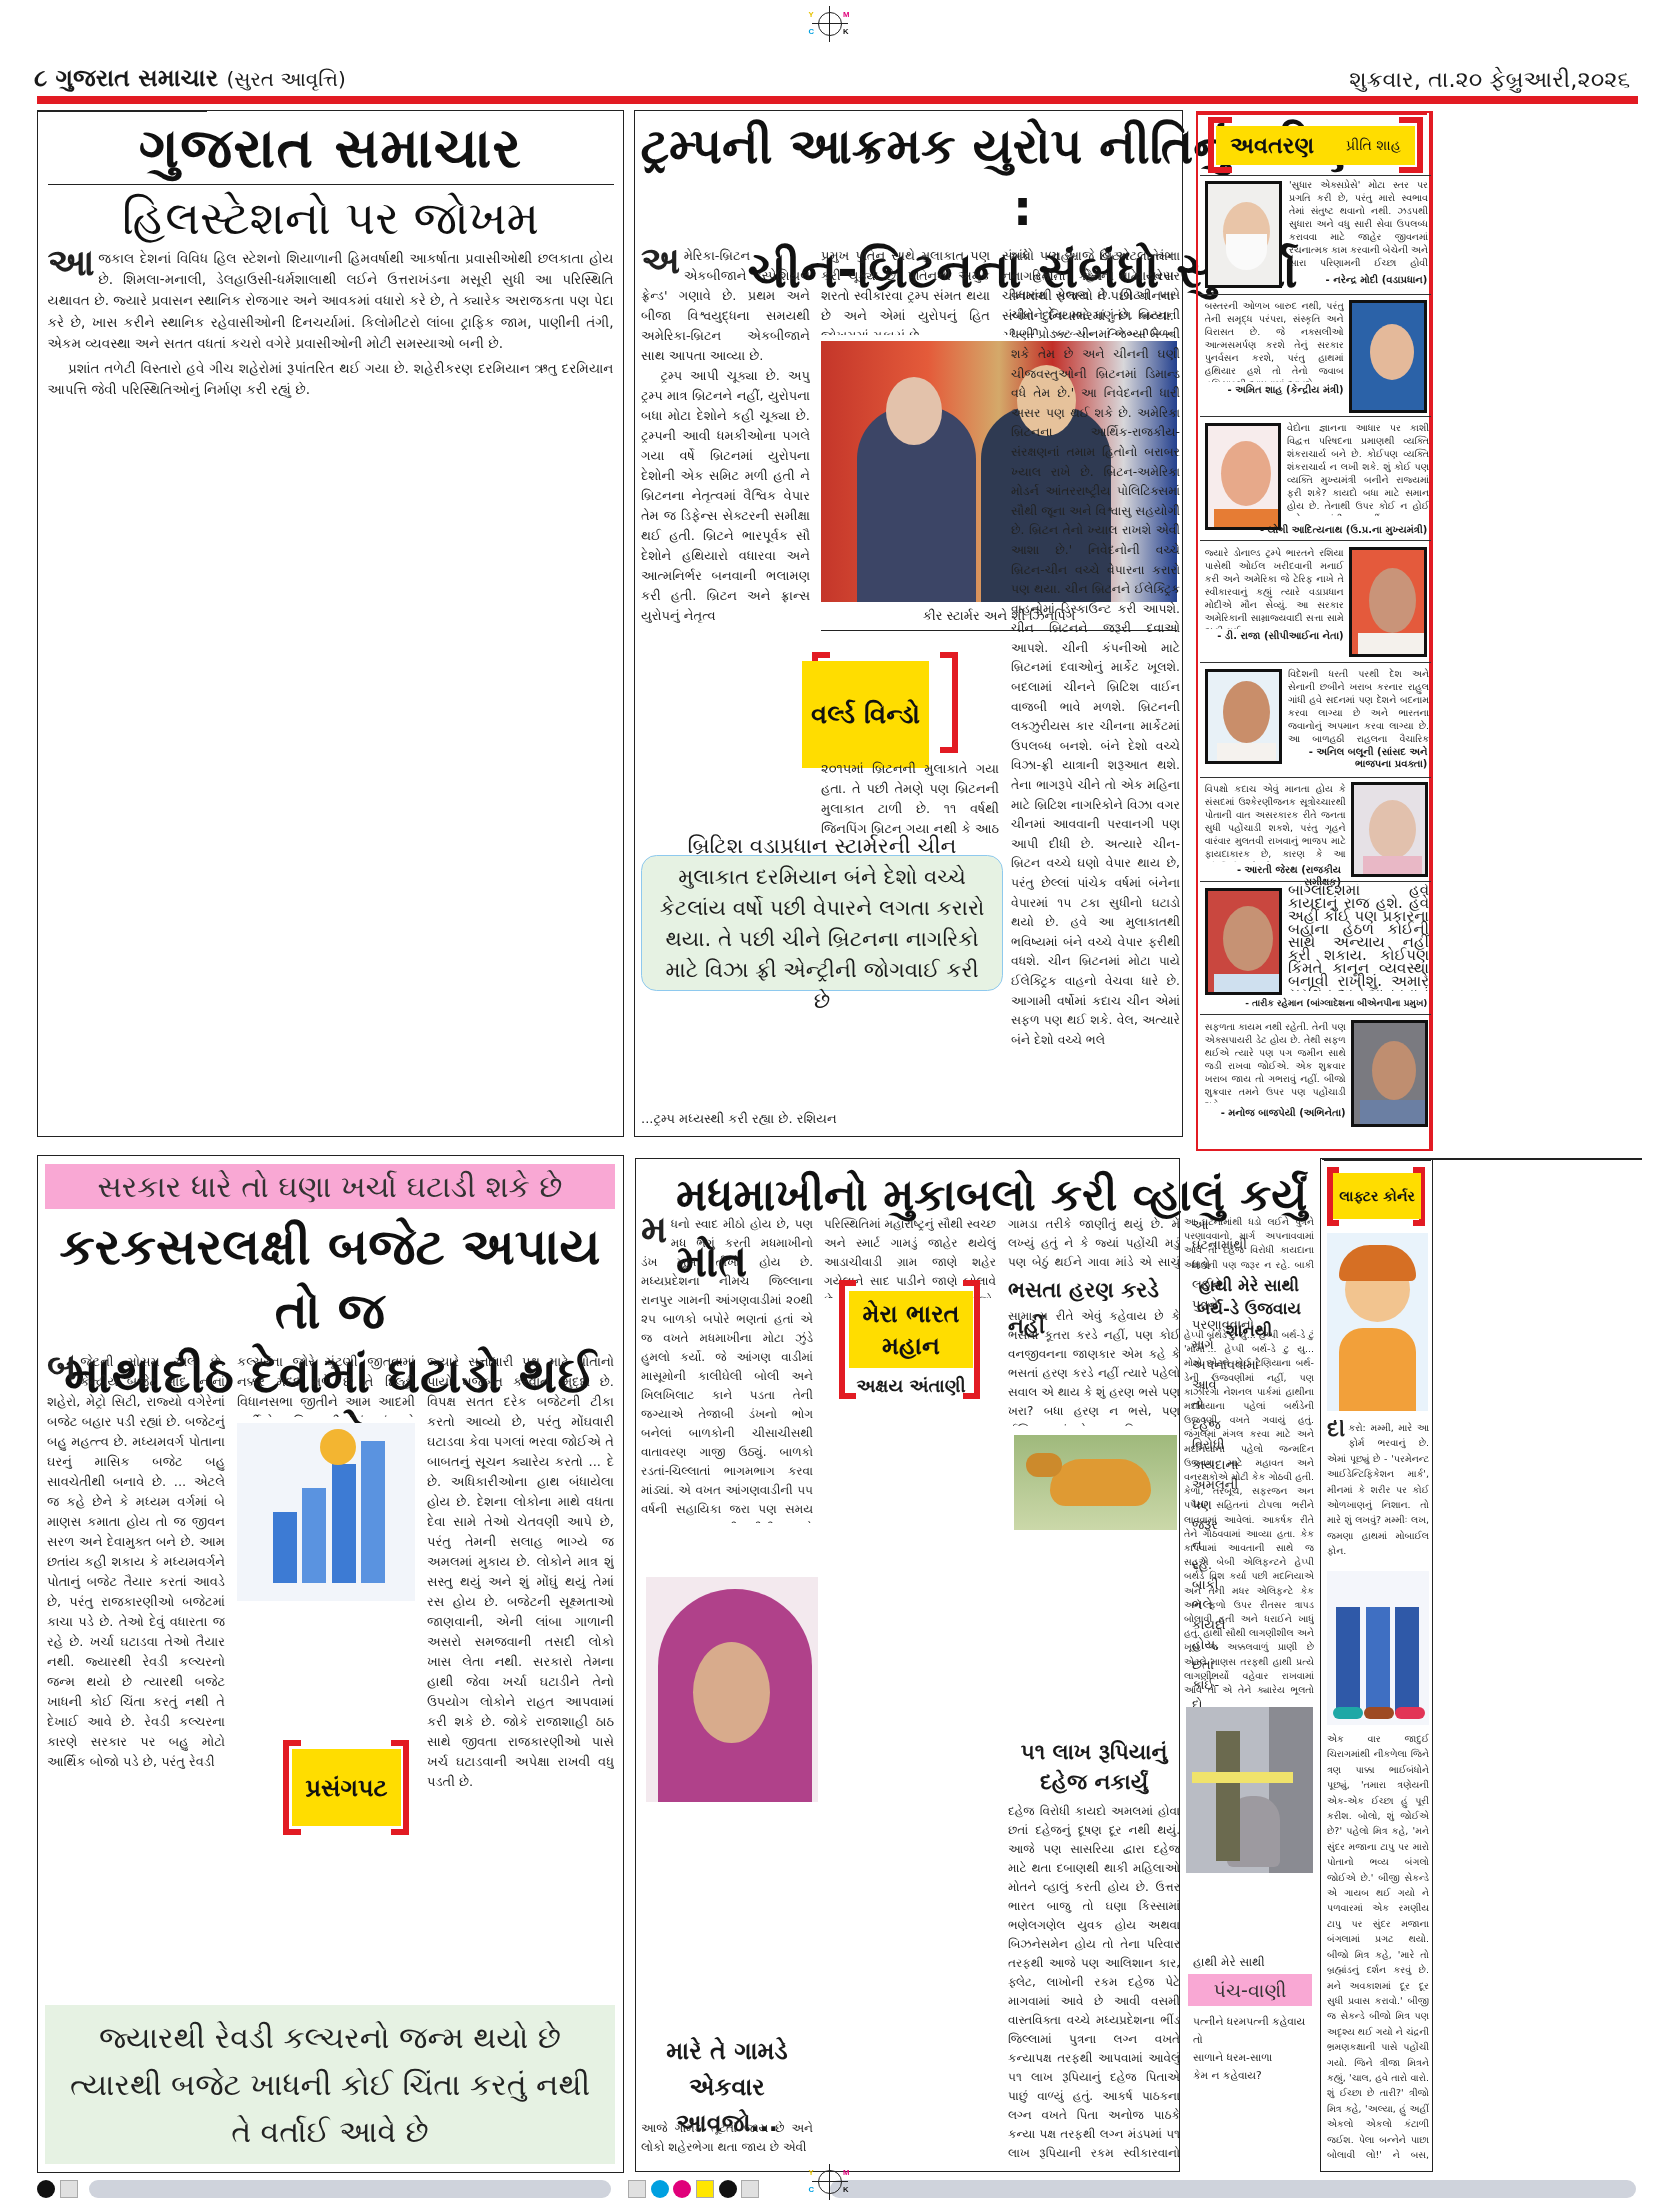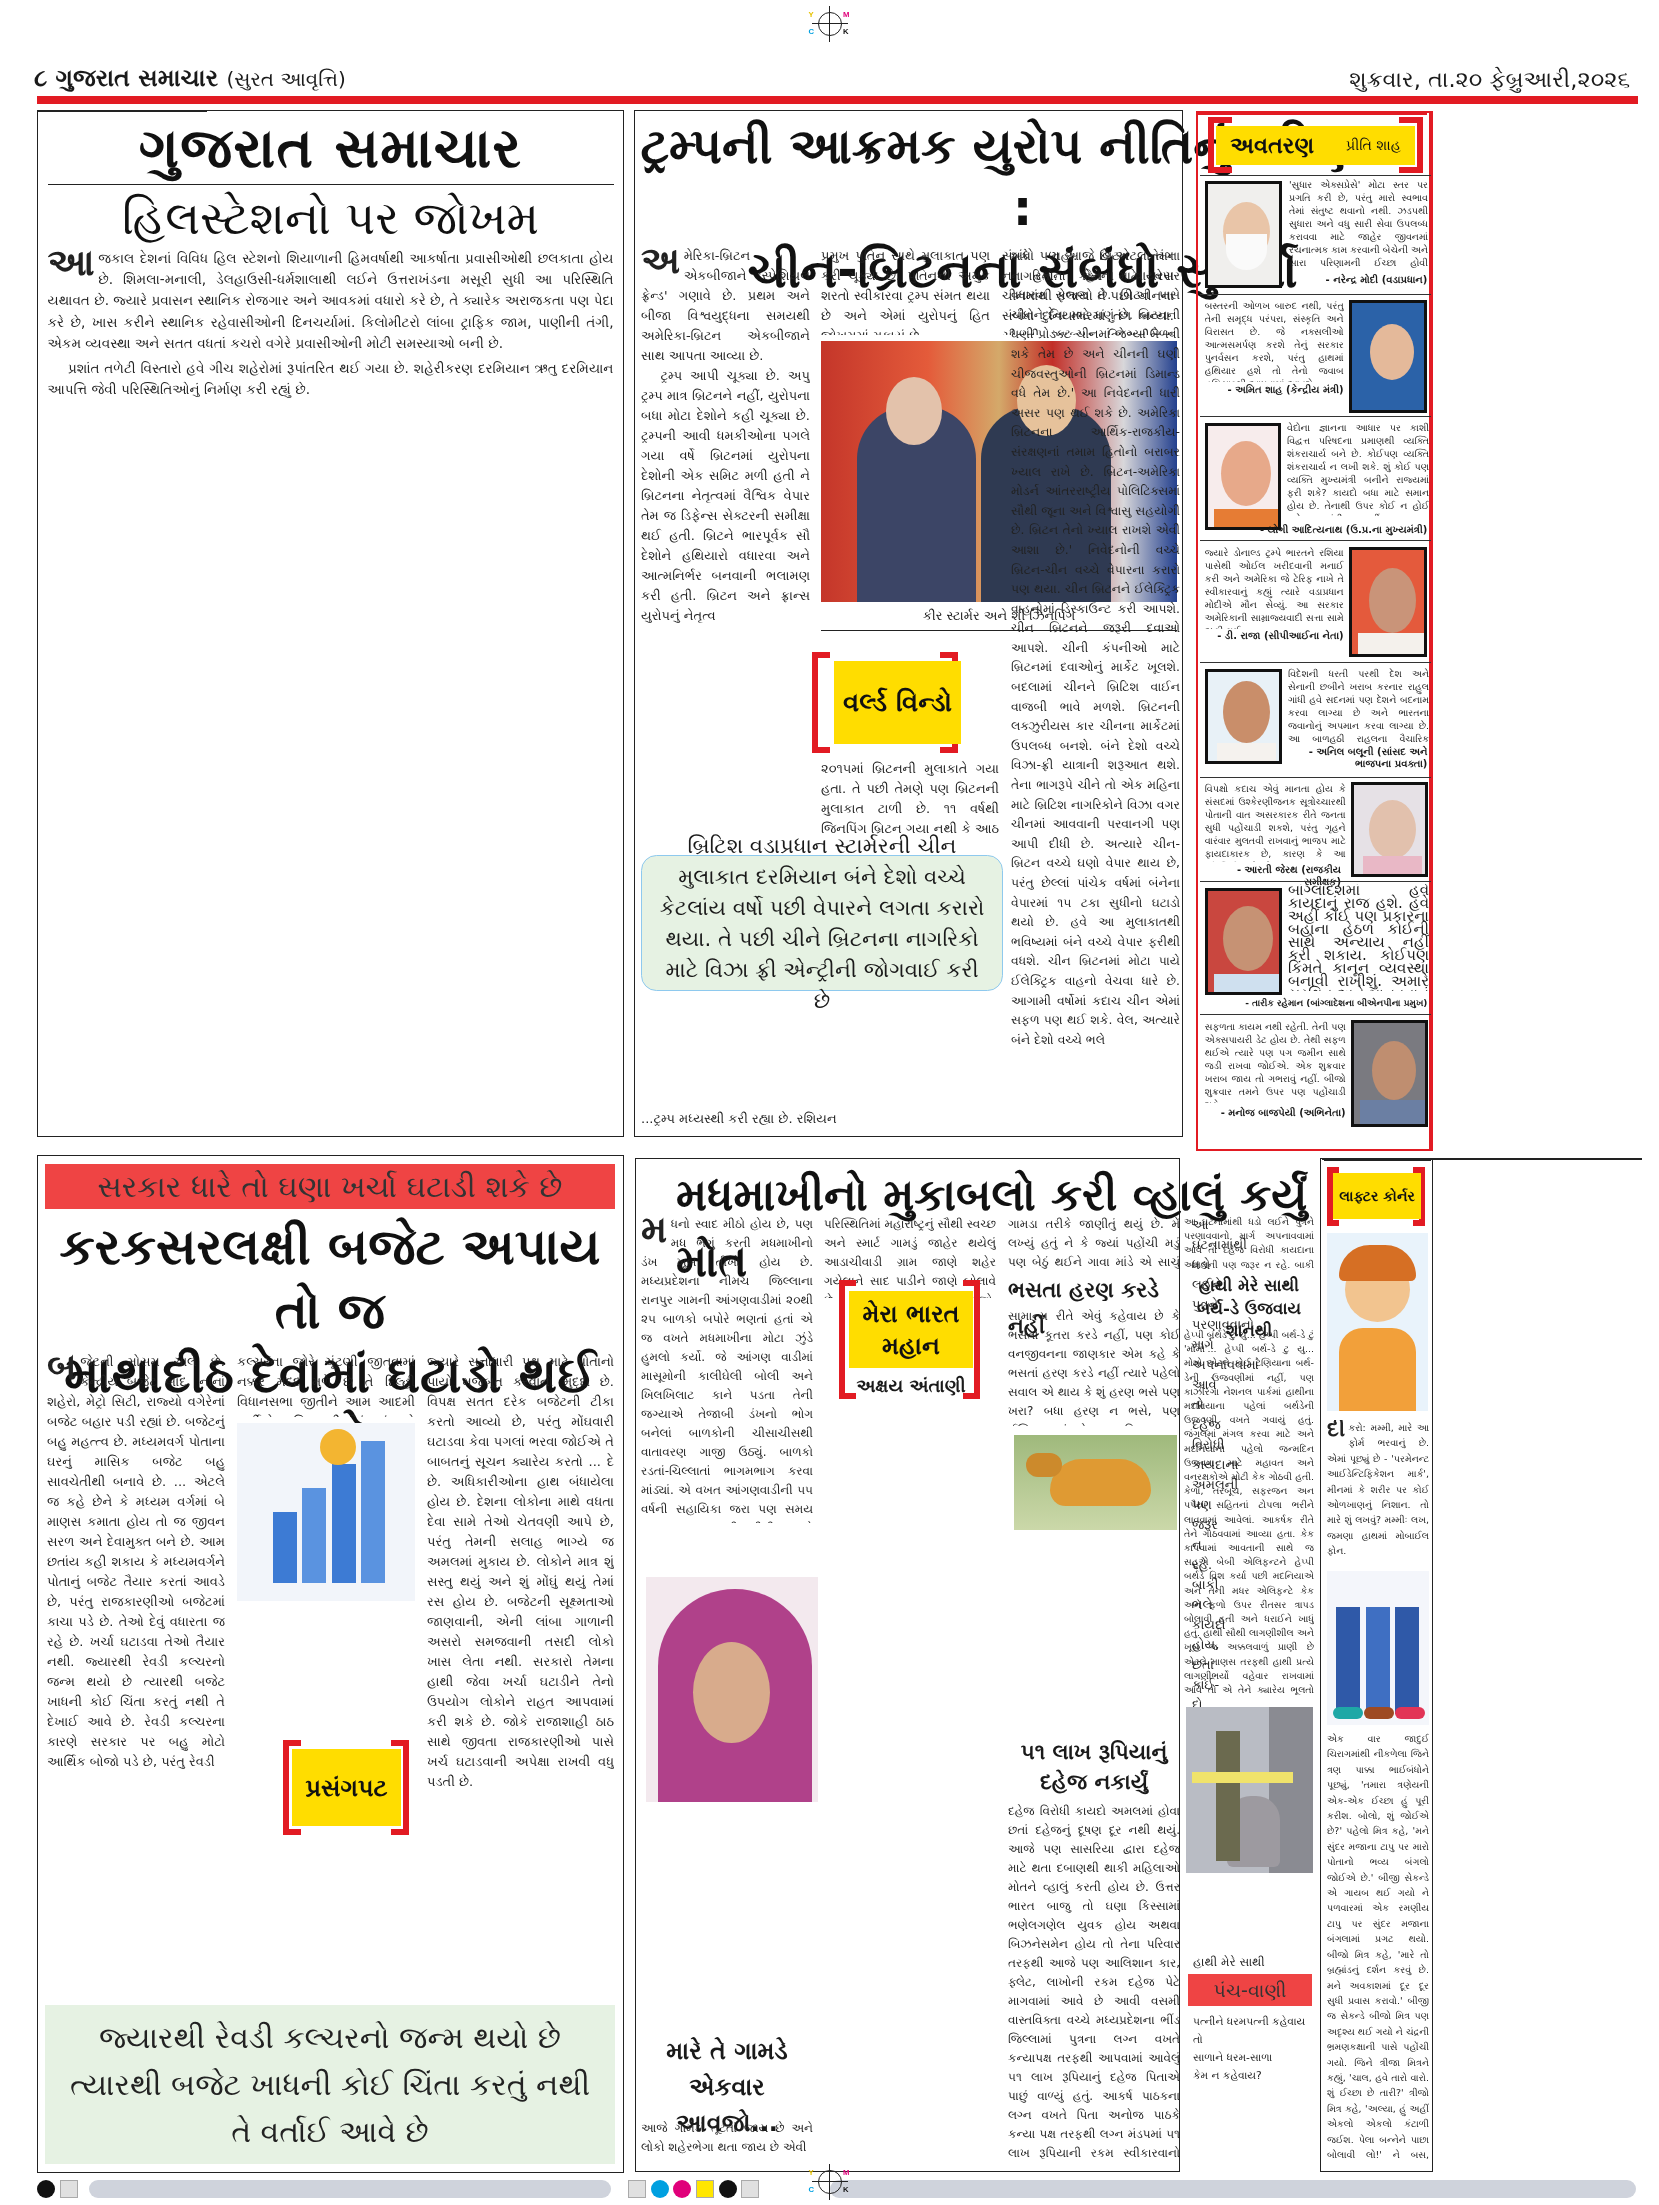--- a/index.html
+++ b/index.html
@@ -29,21 +29,21 @@
   .bracket { position:absolute; border: 6px solid #e21b23; }
   .bracket.l { border-right:none; }
   .bracket.r { border-left:none; }
 
   .photo { position:absolute; border: 3px solid #111; overflow:hidden; }
   .face { position:absolute; border-radius:50%; }
   .q-text { position:absolute; font-size: 13px; line-height: 20px; text-align: justify; }
   .q-author { position:absolute; font-size: 14.2px; font-weight: bold; text-align: right; }
 
   .callout { position:absolute; background:#e6f2e3; border:1.8px solid #8ec9ee; border-radius: 15.4px; font-size: 24px; text-align:center; line-height:34px; display:flex; align-items:center; justify-content:center; padding: 6px 12px; }
-  .subhead-banner { position:absolute; background:#ef4444; text-align:center; font-size: 31px; color:#333; display:flex; align-items:center; justify-content:center; }
+  .subhead-banner { position:absolute; background:#f9a8d4; text-align:center; font-size: 31px; color:#333; display:flex; align-items:center; justify-content:center; }
   .green-banner { position:absolute; background:#e6f2e3; text-align:center; font-size: 32px; line-height: 47px; color:#222; display:flex; align-items:center; justify-content:center; }
   .sec-head { position:absolute; font-size: 27px; font-weight: bold; text-align:center; line-height: 36px; }
   .caption { position:absolute; font-size: 13px; text-align:center; }
   .color-strip { position:absolute; display:flex; gap:4.7px; align-items:center; }
   .sw { width:18px; height:18px; border-radius:50%; }
   .sq { width:18px; height:18px; background:#e0e0e0; border:0.6px solid #aaa; }
   .gray-bar { position:absolute; height:18px; background:#cfd3dc; border-radius:9px; }
 </style>
 </head>
 <body>
@@ -96,21 +96,21 @@
   <div style="position:absolute; left:160px; top:65px; width:130px; height:202px; background:#2f3a52; border-radius:53px 53px 0 0;"></div>
   <div class="face" style="left:196px; top:24px; width:59px; height:71px; background:#e6c29b;"></div>
 </div>
 <div class="abs caption" style="left:821px; top:608px; width:356px;">કીર સ્ટાર્મર અને શી ઝિનપિંગ</div>
 <div class="abs" style="left:821px; top:630px; width:356px; border-top:1.8px solid #222;"></div>
 
 <div class="abs col-text" style="left:1002px; top:335px; width:0; height:0;"></div>
 
 <div class="abs bracket l" style="left:812px; top:652px; width:18px; height:101px;"></div>
 <div class="abs bracket r" style="left:940px; top:652px; width:18px; height:101px;"></div>
-<div class="label-box" style="left:834px; top:661px; width:127px; height:83px; font-size:26px;">વર્લ્ડ વિન્ડો</div>
+<div class="label-box" style="left:802px; top:661px; width:127px; height:107px; font-size:26px;">વર્લ્ડ વિન્ડો</div>
 
 <div class="abs col-text" style="left:963px; top:634px; width:0; height:0;"></div>
 <div class="abs col-text" style="left:821px; top:759px; width:178px; height:77px; overflow:hidden;">૨૦૧૫માં બ્રિટનની મુલાકાતે ગયા હતા. તે પછી તેમણે પણ બ્રિટનની મુલાકાત ટાળી છે. ૧૧ વર્ષથી જિનપિંગ બ્રિટન ગયા નથી કે આઠ વર્ષથી બ્રિટનના કોઈ વડાપ્રધાન ચીન આવ્યા ન હતા. પરંતુ બદલાતા આંતરરાષ્ટ્રીય સમીકરણો વચ્ચે કીર સ્ટાર્મરે ચીનનો પ્રવાસ કરી આવ્યા. સ્ટાર્મરે ચીનની મુલાકાતનો નિર્ણય મંત્રાલય સમક્ષ જાહેર કર્યો ત્યારે બહુ જ મહત્ત્વનું સ્ટેટમેન્ટ આપ્યું હતું કે ચીન-બ્રિટનના સંબંધો</div>
 
 <div class="callout" style="left:641px; top:855px; width:362px; height:136px; font-size:21.3px; line-height:31px;">બ્રિટિશ વડાપ્રધાન સ્ટાર્મરની ચીન મુલાકાત દરમિયાન બંને દેશો વચ્ચે કેટલાંય વર્ષો પછી વેપારને લગતા કરારો થયા. તે પછી ચીને બ્રિટનના નાગરિકો માટે વિઝા ફ્રી એન્ટ્રીની જોગવાઈ કરી છે</div>
 
 <div class="abs col-text" style="left:1011px; top:246px; width:169px; height:883px; overflow:hidden; font-size:12.4px; line-height:19.6px;">શકે નહીં. બ્રિટન તેમના નાગરિકોના હિત માટે વેપાર વધારવા સજ્જ છે. બ્રિટન પાસે ચીનને દેવા માટે ઘણું છે. બ્રિટનની ઘણી પ્રોડક્ટ ચીનમાં જગ્યા મેળવી શકે તેમ છે અને ચીનની ઘણી ચીજવસ્તુઓની બ્રિટનમાં ડિમાન્ડ વધે તેમ છે.' આ નિવેદનની ધારી અસર પણ થઈ શકે છે. અમેરિકા બ્રિટનના આર્થિક-રાજકીય-સંરક્ષણનાં તમામ હિતોનો બરાબર ખ્યાલ રાખે છે. બ્રિટન-અમેરિકા મોડર્ન આંતરરાષ્ટ્રીય પોલિટિક્સમાં સૌથી જૂના અને વિશ્વાસુ સહયોગી છે. બ્રિટન તેનો ખ્યાલ રાખશે એવી આશા છે.' નિવેદનોની વચ્ચે બ્રિટન-ચીન વચ્ચે વેપારના કરારો પણ થયા. ચીન બ્રિટનને ઈલેક્ટ્રિક વાહનોમાં ડિસ્કાઉન્ટ કરી આપશે. ચીન બ્રિટનને જરૂરી દવાઓ આપશે. ચીની કંપનીઓ માટે બ્રિટનમાં દવાઓનું માર્કેટ ખૂલશે. બદલામાં ચીનને બ્રિટિશ વાઈન વાજબી ભાવે મળશે. બ્રિટનની લક્ઝુરીયસ કાર ચીનના માર્કેટમાં ઉપલબ્ધ બનશે. બંને દેશો વચ્ચે વિઝા-ફ્રી યાત્રાની શરૂઆત થશે. તેના ભાગરૂપે ચીને તો એક મહિના માટે બ્રિટિશ નાગરિકોને વિઝા વગર ચીનમાં આવવાની પરવાનગી પણ આપી દીધી છે. અત્યારે ચીન-બ્રિટન વચ્ચે ઘણો વેપાર થાય છે, પરંતુ છેલ્લાં પાંચેક વર્ષમાં બંનેના વેપારમાં ૧૫ ટકા સુધીનો ઘટાડો થયો છે. હવે આ મુલાકાતથી ભવિષ્યમાં બંને વચ્ચે વેપાર ફરીથી વધશે. ચીન બ્રિટનમાં મોટા પાયે ઈલેક્ટ્રિક વાહનો વેચવા ધારે છે. આગામી વર્ષોમાં કદાચ ચીન એમાં સફળ પણ થઈ શકે. વેલ, અત્યારે બંને દેશો વચ્ચે ભલે</div>
 
 <div class="abs col-text" style="left:641px; top:1109px; width:356px; height:20px; overflow:hidden;">...ટ્રમ્પ મધ્યસ્થી કરી રહ્યા છે. રશિયન</div>
 

